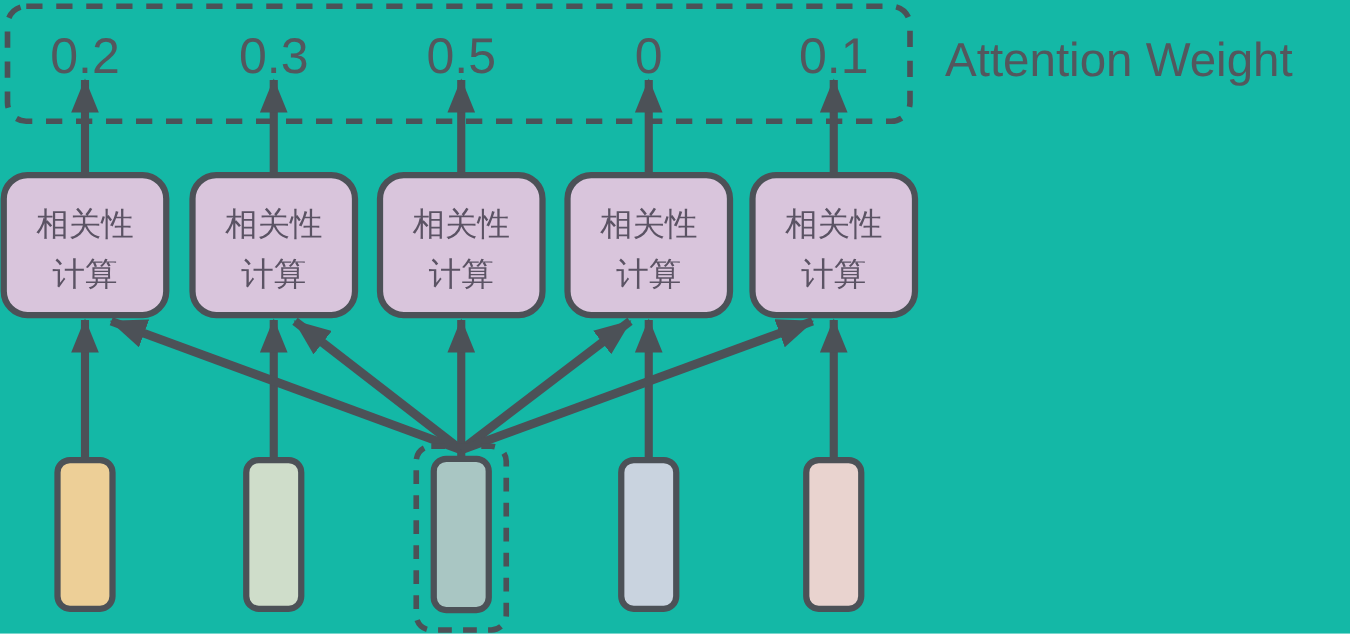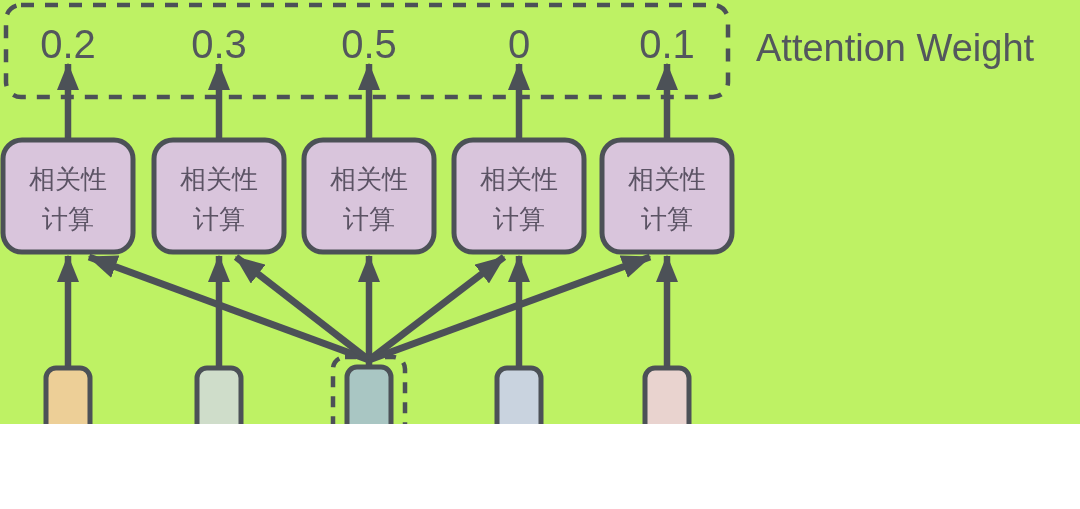--- a/index.html
+++ b/index.html
@@ -1,19 +1,19 @@
 <!DOCTYPE html>
 <html><head>
 <meta charset="utf-8">
 <style>
   html,body{margin:0;padding:0;background:#ffffff;}
   .stage{
     position:relative;
-    width:1080px;height:424px;
-    background:#bef264;
+    width:1080px;height:507px;
+    background:#14b8a6;
     font-family:"Liberation Sans","DejaVu Sans",sans-serif;
     overflow:hidden;
   }
   svg{display:block;}
   text{
     font-family:"Liberation Sans","DejaVu Sans",sans-serif;
     fill:#53575d;
   }
   .weight-num{font-size:40px;}
   .aw-label{font-size:38px;}

